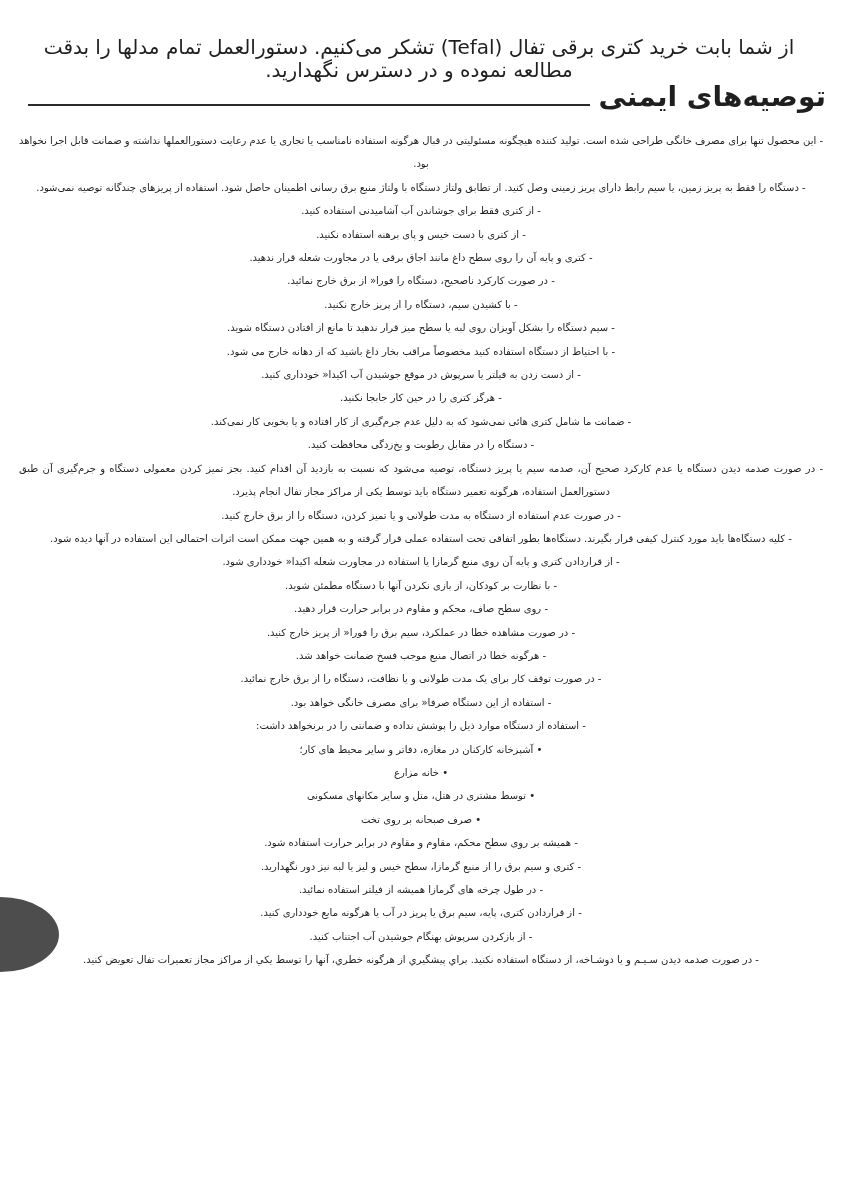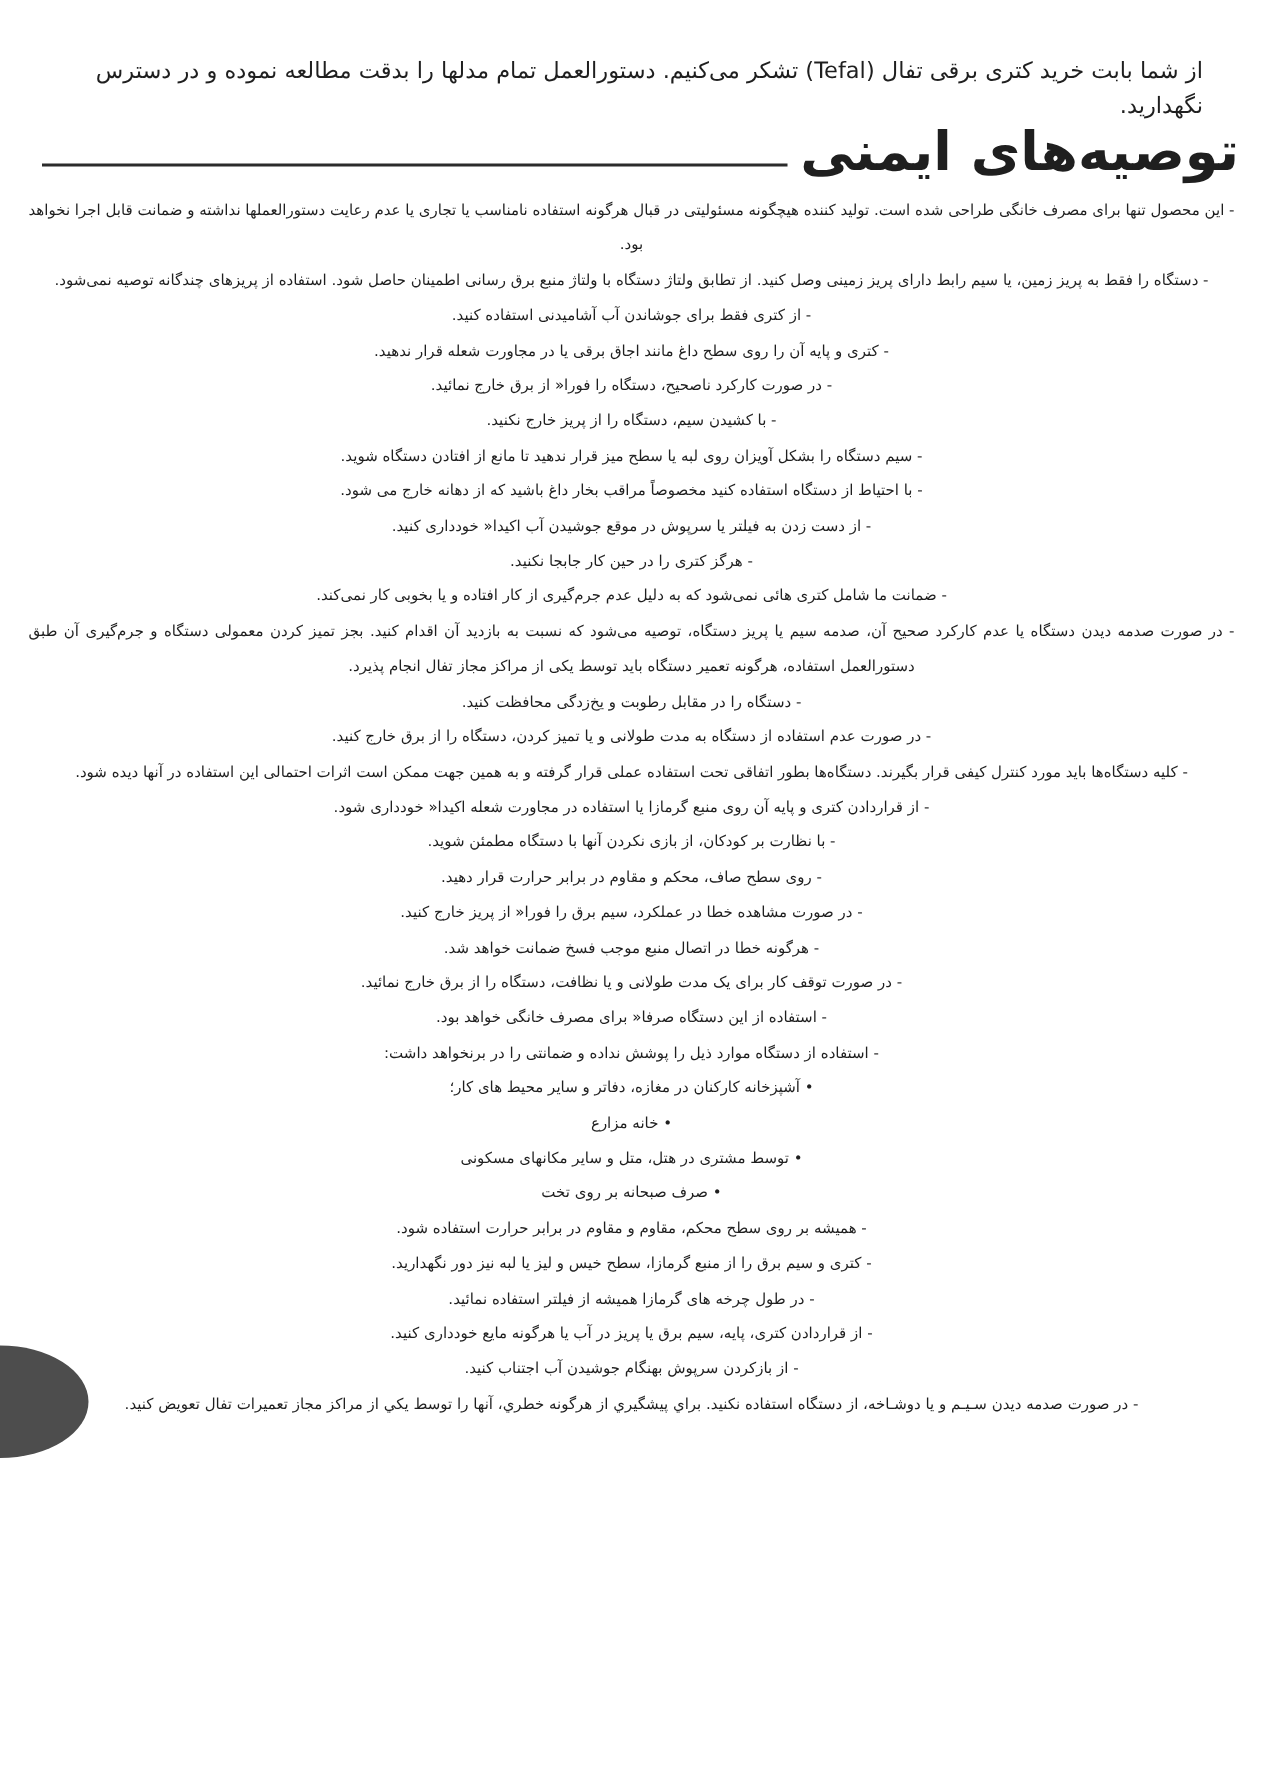--- a/index.html
+++ b/index.html
@@ -21,40 +21,40 @@
   }
   .page {
     position: absolute;
     inset: 0;
     background: var(--bg-color);
   }
   .intro {
     position: absolute;
     top: 36px;
     left: 22px;
-    right: 40px;
+    right: 26px;
     direction: rtl;
-    text-align: right;
-    font-size: 15px;
+    text-align: center;
+    font-size: 20px;
     line-height: 23px;
     margin: 0;
   }
   .heading-row {
     position: absolute;
     top: 80px;
     left: 28px;
     right: 16px;
     direction: rtl;
     display: flex;
     align-items: center;
     gap: 8px;
   }
   .section-title {
     margin: 0;
-    font-size: 36px;
+    font-size: 28px;
     font-weight: bold;
     white-space: nowrap;
     line-height: 1.2;
   }
   .title-rule {
     flex: 1 1 auto;
     height: 0;
     border-bottom: 2px solid var(--rule-color);
     margin-top: 16px;
   }
@@ -94,41 +94,42 @@
     <div class="title-rule"></div>
   </div>
 
   <div class="safety-list" id="safety-list">
   <p>- این محصول تنها برای مصرف خانگی طراحی شده است. تولید کننده هیچگونه مسئولیتی در قبال هرگونه استفاده نامناسب یا تجاری یا عدم رعایت دستورالعملها نداشته و ضمانت قابل اجرا نخواهد بود.</p>
 
   <p>- دستگاه را فقط به پریز زمین، یا سیم رابط دارای پریز زمینی وصل کنید. از تطابق ولتاژ دستگاه با ولتاژ منبع برق رسانی اطمینان حاصل شود. استفاده از پریزهای چندگانه توصیه نمی‌شود.</p>
 
   <p>- از کتری فقط برای جوشاندن آب آشامیدنی استفاده کنید.</p>
 
+  <p>- از کتری با دست خیس و پای برهنه استفاده نکنید.</p>
 
   <p>- کتری و پایه آن را روی سطح داغ مانند اجاق برقی یا در مجاورت شعله قرار ندهید.</p>
 
   <p>- در صورت کارکرد ناصحیح، دستگاه را فورا« از برق خارج نمائید.</p>
 
   <p>- با کشیدن سیم، دستگاه را از پریز خارج نکنید.</p>
 
   <p>- سیم دستگاه را بشکل آویزان روی لبه یا سطح میز قرار ندهید تا مانع از افتادن دستگاه شوید.</p>
 
   <p>- با احتیاط از دستگاه استفاده کنید مخصوصاً مراقب بخار داغ باشید که از دهانه خارج می شود.</p>
 
 
   <p>- از دست زدن به فیلتر یا سرپوش در موقع جوشیدن آب اکیدا« خودداری کنید.</p>
 
   <p>- هرگز کتری را در حین کار جابجا نکنید.</p>
 
   <p>- ضمانت ما شامل کتری هائی نمی‌شود که به دلیل عدم جرم‌گیری از کار افتاده و یا بخوبی کار نمی‌کند.</p>
 
+  <p>- دستگاه را در مقابل رطوبت و یخ‌زدگی محافظت کنید.</p>
+
   <p>- در صورت صدمه دیدن دستگاه یا عدم کارکرد صحیح آن، صدمه سیم یا پریز دستگاه، توصیه می‌شود که نسبت به بازدید آن اقدام کنید. بجز تمیز کردن معمولی دستگاه و جرم‌گیری آن طبق دستورالعمل استفاده، هرگونه تعمیر دستگاه باید توسط یکی از مراکز مجاز تفال انجام پذیرد.</p>
-
-  <p>- دستگاه را در مقابل رطوبت و یخ‌زدگی محافظت کنید.</p>
 
   <p>- در صورت عدم استفاده از دستگاه به مدت طولانی و یا تمیز کردن، دستگاه را از برق خارج کنید.</p>
 
   <p>- کلیه دستگاه‌ها باید مورد کنترل کیفی قرار بگیرند. دستگاه‌ها بطور اتفاقی تحت استفاده عملی قرار گرفته و به همین جهت ممکن است اثرات احتمالی این استفاده در آنها دیده شود.</p>
 
 
   <p>- از قراردادن کتری و پایه آن روی منبع گرمازا یا استفاده در مجاورت شعله اکیدا« خودداری شود.</p>
 
   <p>- با نظارت بر کودکان، از بازی نکردن آنها با دستگاه مطمئن شوید.</p>
 

